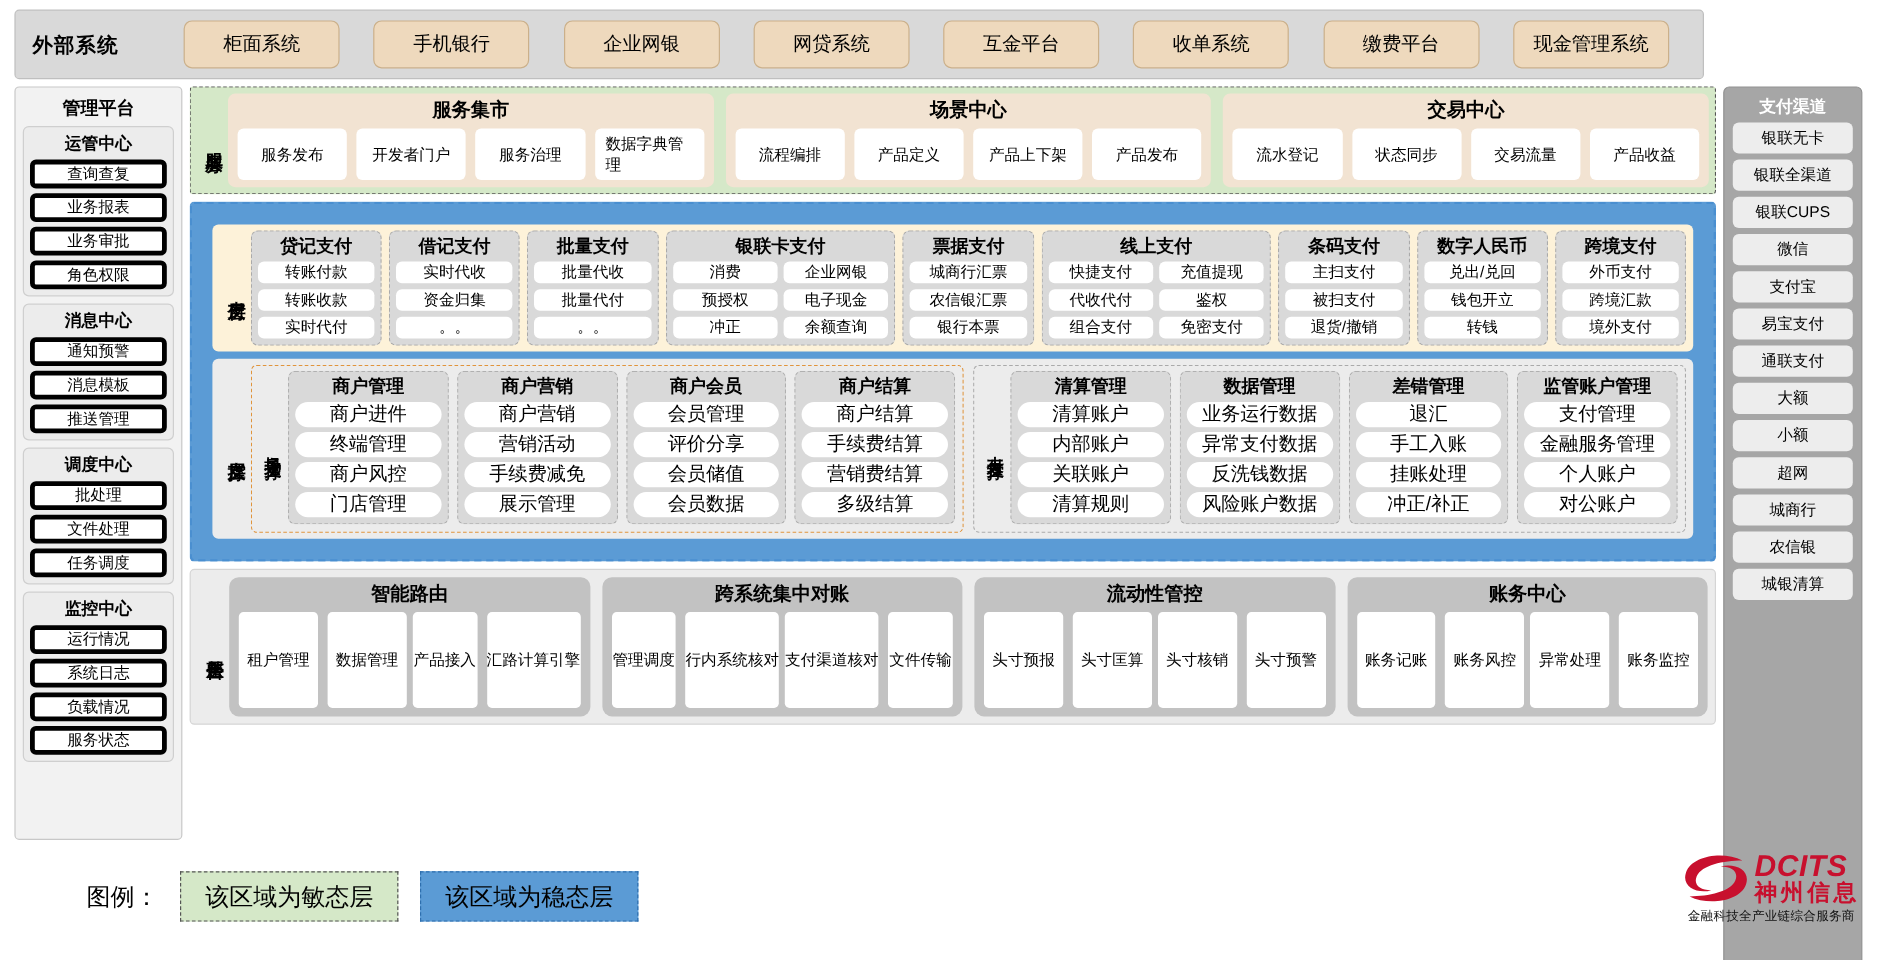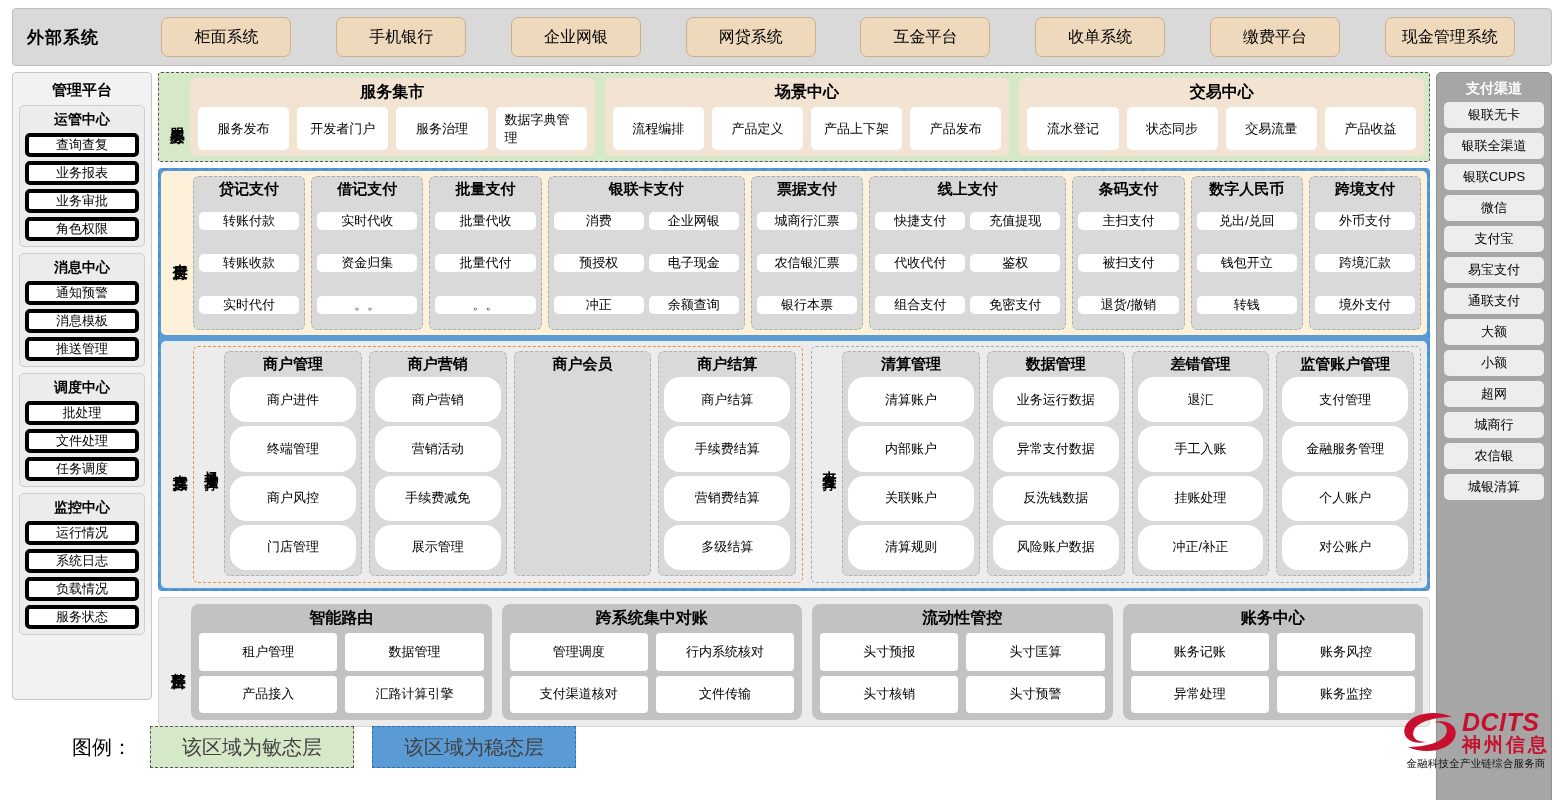--- a/index.html
+++ b/index.html
@@ -7,21 +7,21 @@
     width: 1564px; height: 800px;
     background: #ffffff;
     font-family: "Liberation Sans", "DejaVu Sans", sans-serif;
     overflow: hidden;
   }
   .page { position: relative; width: 1564px; height: 800px; }
 
   
   .ext-bar {
     position: absolute; left: 12px; top: 8px;
-    width: 1540px; height: 58px;
+    width: 1408px; height: 58px;
     background: #d9d9d9;
     border: 1px solid #bfbfbf;
     border-radius: 4px;
     display: flex; align-items: center;
     padding: 0 14px;
   }
   .ext-title {
     font-size: 17px; font-weight: bold; color: #000;
     width: 112px; flex: none; text-align: left; letter-spacing: 1px;
   }
@@ -128,22 +128,22 @@
     display: flex; align-items: center; justify-content: center;
     font-size: 13px; color: #000; padding: 0 9px; flex: 1;
   }
 
   
   .stable {
     margin-top: 6px;
     background: #5b9bd5;
     border: 2px dashed #4a8fd0;
     border-radius: 4px;
-    padding: 1px;
-    height: 423px;
+    padding: 17px;
+    height: 300px;
     display: flex; flex-direction: column; gap: 6px;
   }
 
   
   .pay-layer {
     background: #fdf2d9;
     border-radius: 5px;
     padding: 5px 6px;
     display: flex; align-items: stretch;
     height: 164px;
@@ -200,21 +200,21 @@
     display: flex; flex-direction: column;
   }
   .sup-col-title {
     text-align: center; font-size: 15px; font-weight: bold; color: #000;
     padding: 1px 0 3px; white-space: nowrap;
   }
   .sup-chips { display: flex; flex-direction: column; gap: 4px; flex: 1; }
   .schip {
     background: #fff; border-radius: 16px;
     display: flex; align-items: center; justify-content: center;
-    font-size: 13px; color: #000; flex: 1; white-space: nowrap;
+    font-size: 16px; color: #000; flex: 1; white-space: nowrap;
   }
 
   
   .integ {
     margin-top: 6px;
     background: #ececec;
     border: 1px solid #d5d5d5;
     border-radius: 4px;
     padding: 6px;
     height: 130px;
@@ -225,38 +225,38 @@
     background: #c2c2c2;
     border-radius: 8px;
     flex: 1;
     padding: 3px 8px 7px;
     display: flex; flex-direction: column;
   }
   .integ-col-title {
     text-align: center; font-size: 16px; font-weight: bold; color: #000;
     padding: 1px 0 4px;
   }
-  .integ-grid { display: flex; flex-direction: column; gap: 5px; flex: 1; }
+  .integ-grid { display: flex; flex-direction: row; gap: 5px; flex: 1; }
   .integ-row { display: flex; gap: 8px; flex: 1; }
   .ichip {
     background: #fff; border-radius: 4px;
     display: flex; align-items: center; justify-content: center;
     font-size: 13px; color: #000; flex: 1; white-space: nowrap;
   }
 
   
   .legend {
     position: absolute; left: 72px; top: 726px;
     display: flex; align-items: center; gap: 18px;
   }
   .legend-label { font-size: 20px; color: #000; }
   .legend-chip {
-    height: 42px; padding: 0 31px;
-    display: flex; align-items: center; justify-content: center;
-    font-size: 20px; color: #404040;
+    height: 42px; padding: 0 20px;
+    display: flex; align-items: center; justify-content: center;
+    font-size: 20px; color: #000000;
   }
   .legend-agile { background: #d5e8c8; border: 1.5px dashed #555; }
   .legend-stable { background: #5b9bd5; border: 1.5px dashed #2e6fae; }
 
   
   .logo { position: absolute; left: 1388px; top: 710px; width: 176px; text-align: center; }
   .logo-row { display: flex; align-items: center; justify-content: center; gap: 4px; }
   .logo-text { text-align: left; line-height: 1; }
   .logo-dcits { font-size: 25px; font-weight: bold; color: #c8102e; font-style: italic; letter-spacing: 0.5px; }
   .logo-cn { font-size: 19px; font-weight: bold; color: #c8102e; letter-spacing: 3px; }
@@ -526,20 +526,26 @@
                   <div class="sup-col-title">商户营销</div>
                   <div class="sup-chips">
                     <div class="schip">商户营销</div>
                     <div class="schip">营销活动</div>
                     <div class="schip">手续费减免</div>
                     <div class="schip">展示管理</div>
                   </div>
                 </div>
                 <div class="sup-col">
                   <div class="sup-col-title">商户会员</div>
+                  <div class="sup-chips">
+                    <div class="schip">会员管理</div>
+                    <div class="schip">评价分享</div>
+                    <div class="schip">会员储值</div>
+                    <div class="schip">会员数据</div>
+                  </div>
                 </div>
                 <div class="sup-col">
                   <div class="sup-col-title">商户结算</div>
                   <div class="sup-chips">
                     <div class="schip">商户结算</div>
                     <div class="schip">手续费结算</div>
                     <div class="schip">营销费结算</div>
                     <div class="schip">多级结算</div>
                   </div>
                 </div>

